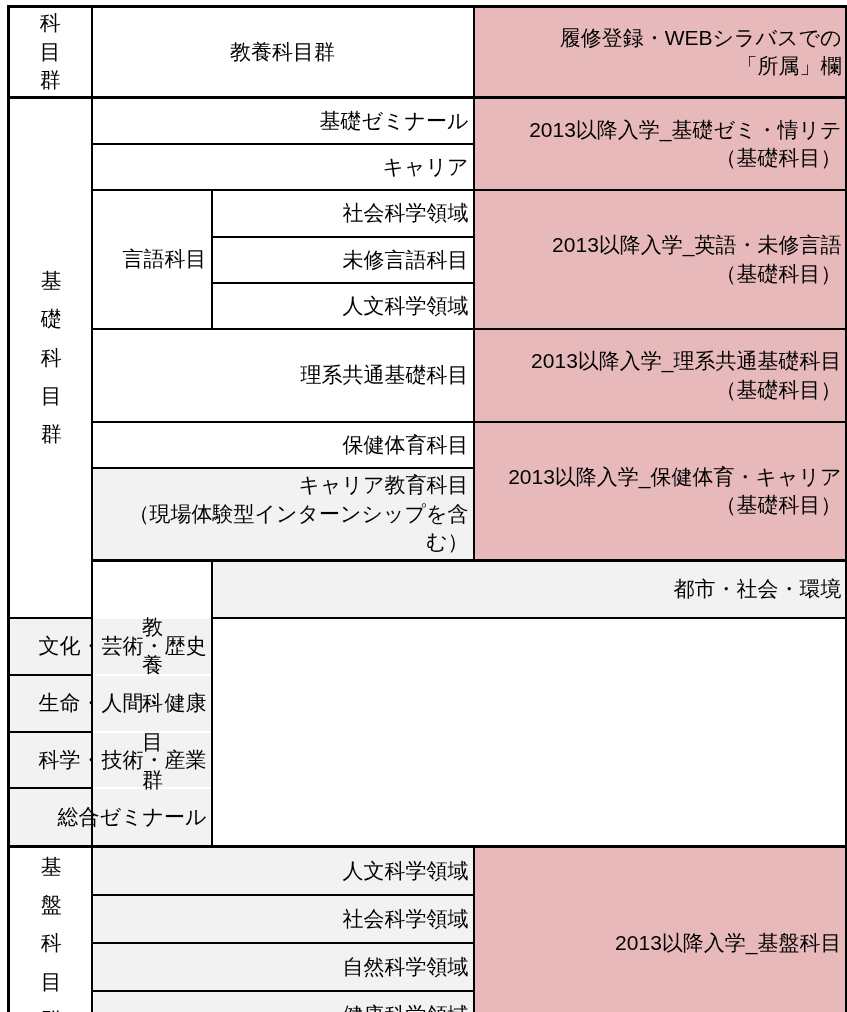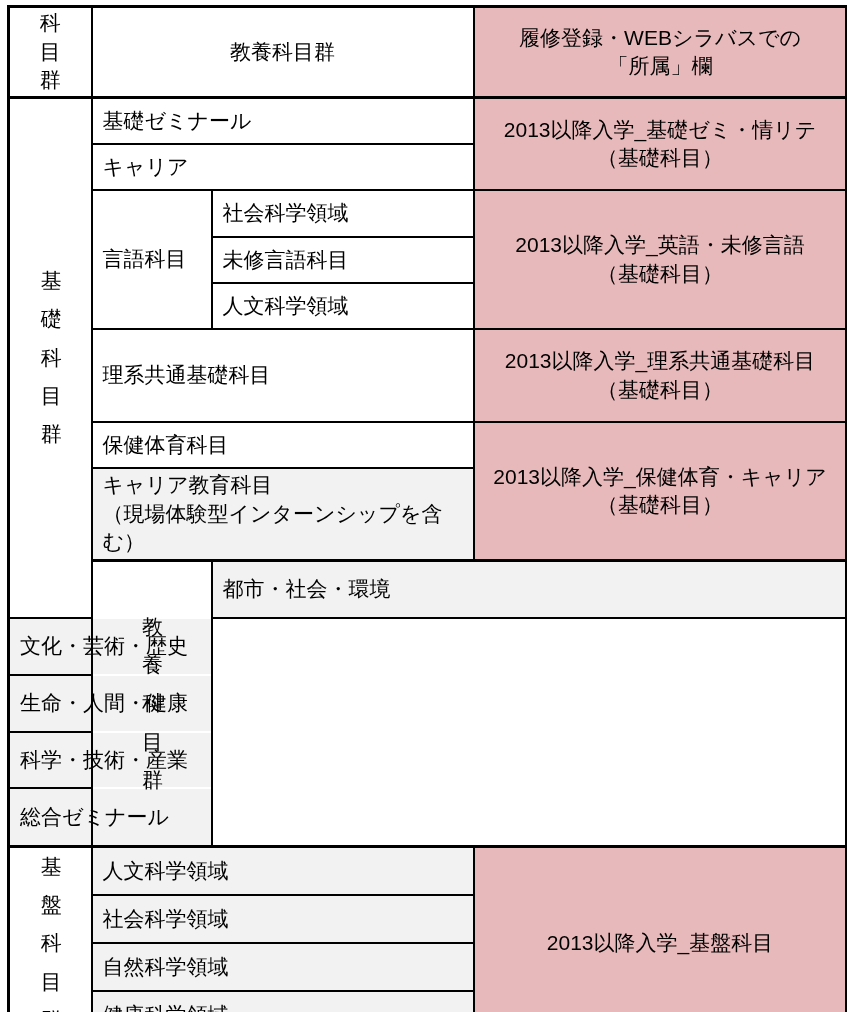--- a/index.html
+++ b/index.html
@@ -26,25 +26,25 @@
     width: 838px;
     margin: 5px 0 0 7px;
     border: 3px solid var(--border);
     font-size: 21px;
     line-height: 1.35;
   }
   td {
     border: 2px solid var(--border);
     padding: 0 4px 0 10px;
     vertical-align: middle;
-    text-align: left;
+    text-align: right;
     overflow: hidden;
   }
   td.center { text-align: center; padding: 0 20px; }
-  td.pink { background: var(--pink); text-align: center; padding: 0 4px; }
+  td.pink { background: var(--pink); padding: 0 4px; }
   td.gray { background: var(--gray); }
   td.vlabel { text-align: center; padding: 0; background: #fff; }
   .vert {
     display: inline-block;
     width: 1.1em;
     line-height: 1.82;
     text-align: right;
     word-break: break-all;
   }
   

